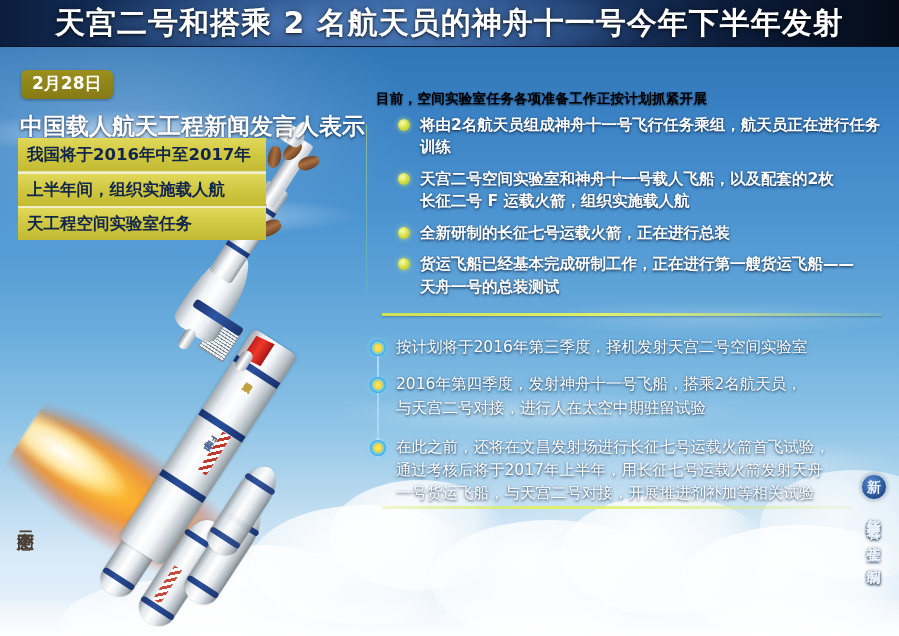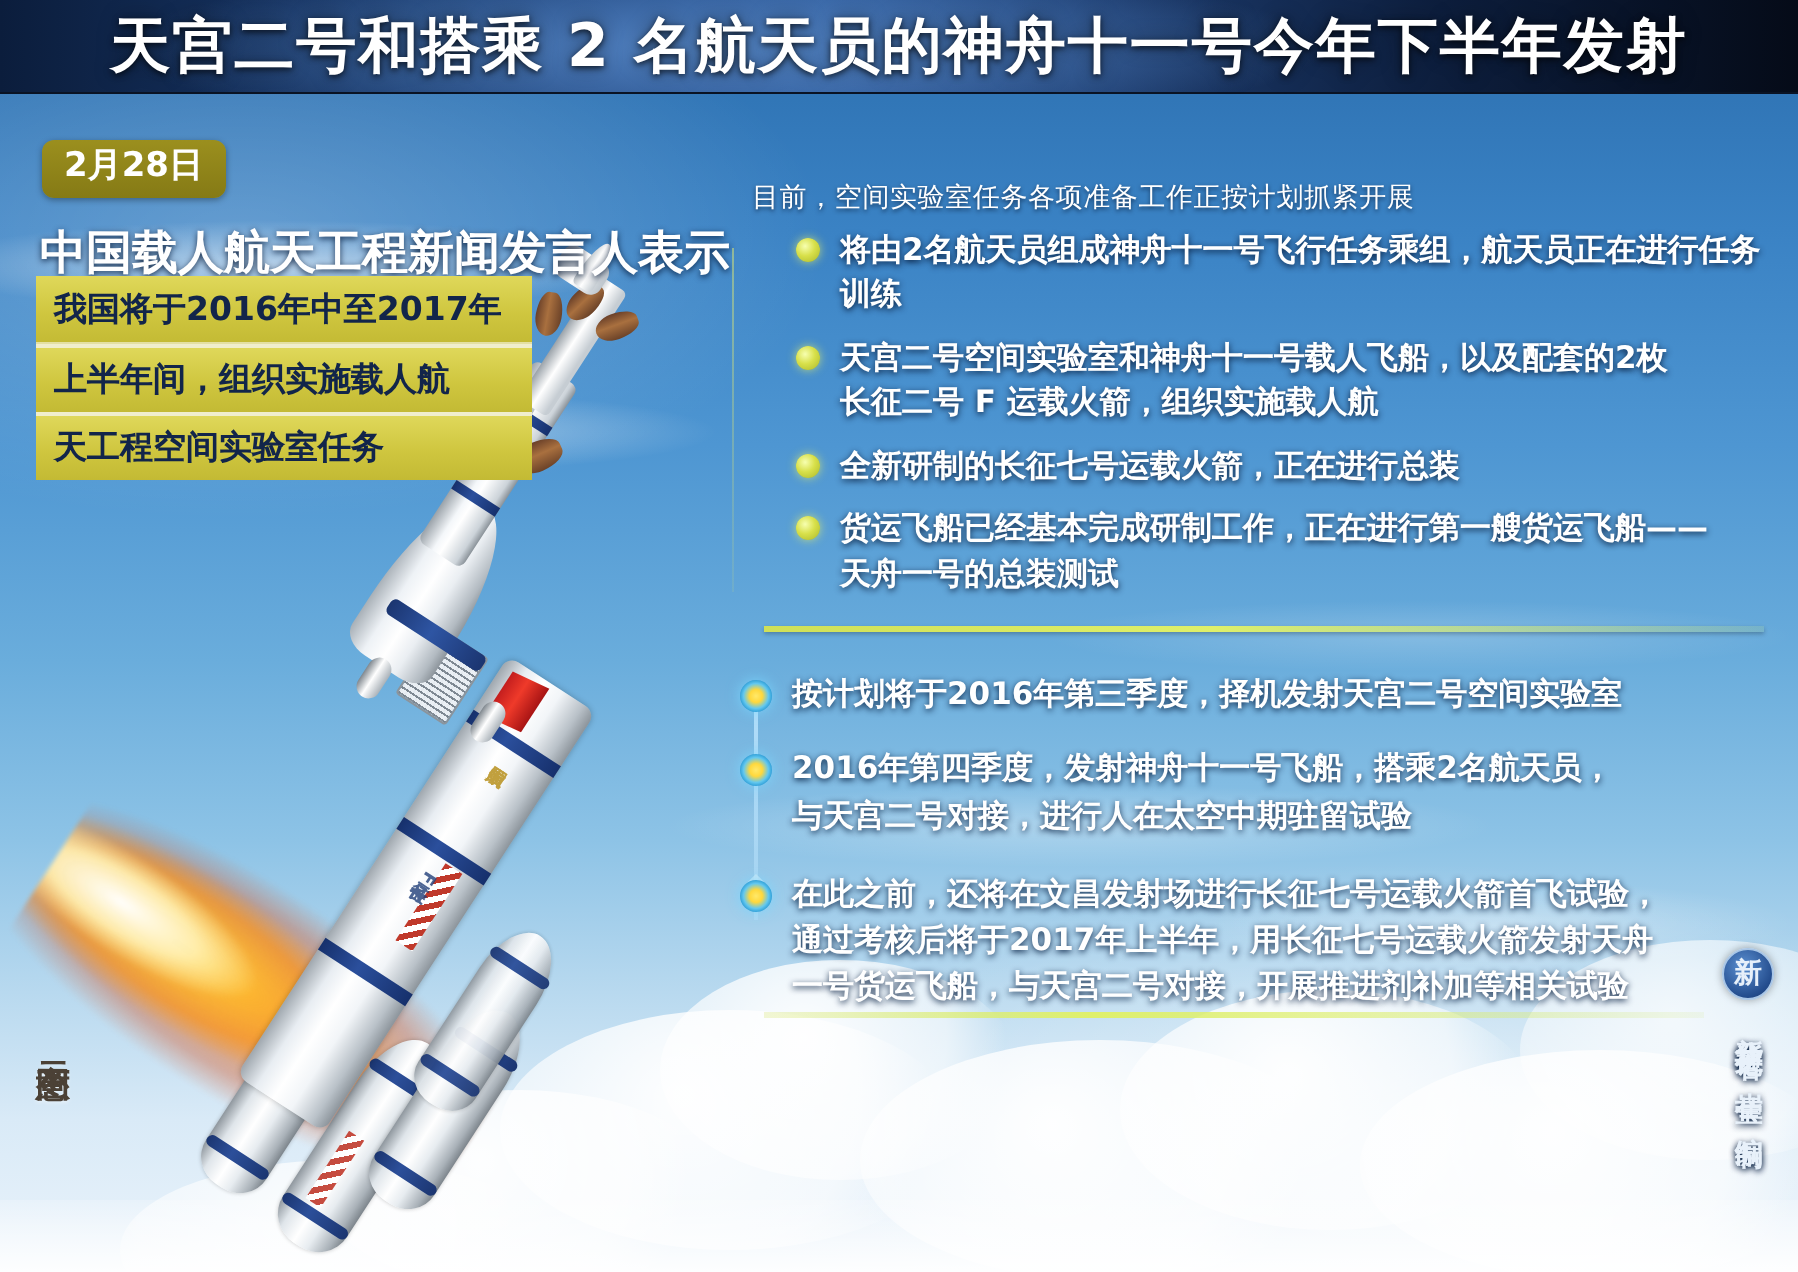--- a/index.html
+++ b/index.html
@@ -113,21 +113,21 @@
   .redstripe{position:absolute;background:linear-gradient(90deg,#c41e1e,#ef3a2a 45%,#a81414);}
   .grid-p{position:absolute;background:
       repeating-linear-gradient(0deg,rgba(120,130,140,.9) 0 1px,rgba(235,240,245,.95) 1px 3px),
       repeating-linear-gradient(90deg,rgba(120,130,140,.9) 0 1px,rgba(235,240,245,.95) 1px 3px);
     border:1px solid #8b949c;border-radius:2px;}
   .flagdots{position:absolute;
     background:repeating-linear-gradient(135deg,#c0392b 0 3px,#ffffff 3px 6px);}
 
   
   .lead{position:absolute;left:376px;top:90px;width:512px;
-    color:#ffffff;font-size:13.5px;font-weight:normal;letter-spacing:.3px;
+    color:#000000;font-size:13.5px;font-weight:bold;letter-spacing:.3px;
     text-shadow:0 1px 2px rgba(0,15,40,.7);}
 
   .blockA{position:absolute;left:360px;top:114px;width:532px;}
   .blockA .vline{position:absolute;left:6px;top:10px;width:1px;height:172px;
     background:linear-gradient(180deg,rgba(210,225,120,.55),rgba(210,225,120,.12));}
   .bullet{position:relative;padding-left:22px;margin-bottom:9px;margin-left:38px;}
   .bullet .dot{position:absolute;left:0px;top:5px;width:12px;height:12px;border-radius:50%;
     background:radial-gradient(circle at 38% 34%,#f7ffb0,#d8e04a 45%,#aab82a 100%);
     box-shadow:0 0 5px rgba(220,235,110,.75);}
   .bullet .txt{color:#ffffff;font-size:15.5px;font-weight:bold;line-height:1.45;
@@ -137,21 +137,21 @@
     background:linear-gradient(90deg,#cfe058 0%,#dff06a 45%,rgba(200,225,110,.15) 100%);
     box-shadow:0 1px 2px rgba(0,0,0,.25);}
 
   .blockB{position:absolute;left:368px;top:336px;width:524px;}
   .blockB .vline2{position:absolute;left:9px;top:12px;width:2px;height:112px;
     background:linear-gradient(180deg,rgba(190,230,255,.85),rgba(190,230,255,.35));}
   .bulletB{position:relative;padding-left:28px;margin-bottom:14px;}
   .bulletB .dotb{position:absolute;left:2px;top:4px;width:16px;height:16px;border-radius:50%;
     background:radial-gradient(circle at 50% 50%,#ffe96a 0%,#ffd83c 28%,#63c8ef 55%,#2f9fd8 72%,rgba(47,159,216,0) 100%);
     box-shadow:0 0 7px rgba(120,215,255,.85);}
-  .bulletB .txtb{color:#ffffff;font-size:15.5px;font-weight:bold;line-height:1.5;
+  .bulletB .txtb{color:#ffffff;font-size:15.5px;font-weight:normal;line-height:1.5;
     text-shadow:0 1px 3px rgba(0,25,60,.92);}
   .uparrow{position:absolute;left:3px;top:101px;width:14px;height:16px;
     background:#cfe8f5;opacity:.75;
     clip-path:polygon(50% 0%,100% 42%,74% 42%,74% 100%,26% 100%,26% 42%,0% 42%);}
 
   
   .credit{position:absolute;right:10px;top:474px;width:30px;
     display:flex;flex-direction:column;align-items:center;}
   .xh-logo{width:26px;height:26px;border-radius:50%;
     background:radial-gradient(circle at 40% 34%,#5b8fd0,#244d8e 70%,#18376b);

